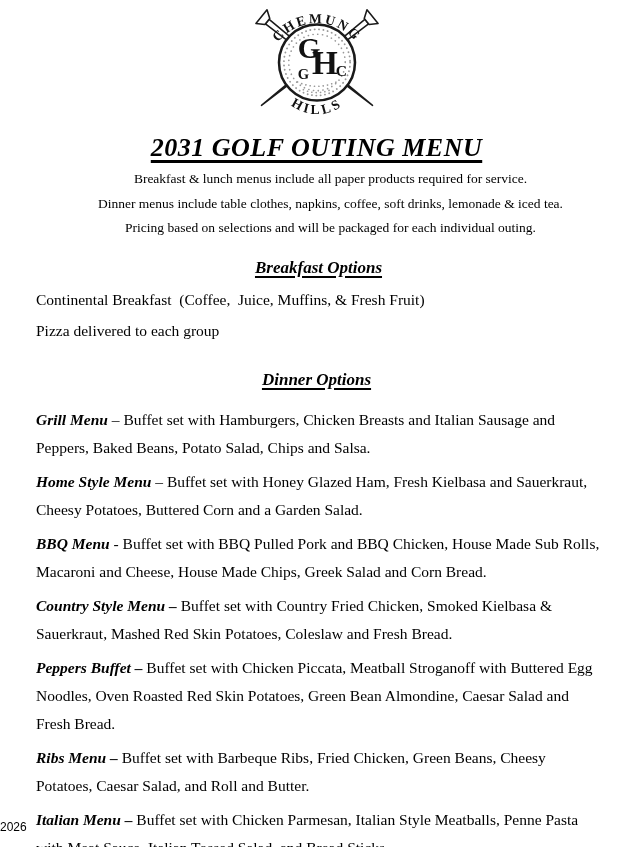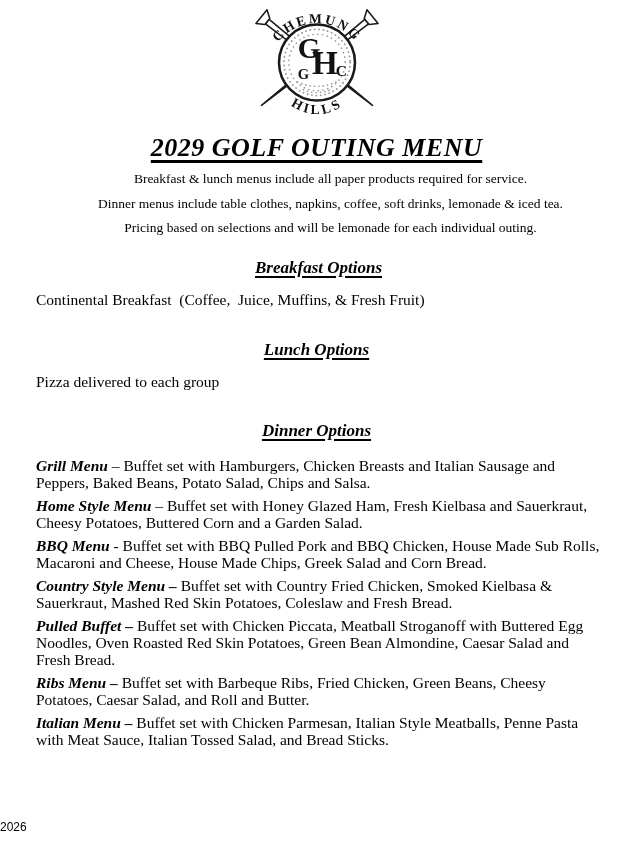--- a/index.html
+++ b/index.html
@@ -42,21 +42,21 @@
   }
   .sec-breakfast{margin:21px 0 0 4px;}
   .sec-lunch{margin:31px 0 0 0;}
   .sec-dinner{margin:30px 0 0 0;}
   .item{
     margin:13px 0 0 36px;
     font-size:15.5px;
     white-space:pre-wrap;
   }
   .menus{margin:16px 36px 0 36px;width:566px;}
-  .menu{margin:0 0 6px 0;font-size:15.5px;line-height:17px;}
+  .menu{margin:0 0 6px 0;font-size:15.5px;line-height:28px;}
   .mname{font-weight:bold;font-style:italic;}
   .footer{
     position:absolute;
     bottom:13px;left:0;right:0;
     font-family:"Liberation Sans", sans-serif;
     font-size:12px;
   }
 </style>
 </head>
 <body>
@@ -95,41 +95,40 @@
       </defs>
       <text class="logotext" font-size="14" letter-spacing="2.5">
         <textPath href="#arcTop" startOffset="50%" text-anchor="middle">CHEMUNG</textPath>
       </text>
       <text class="logotext" font-size="14" letter-spacing="3">
         <textPath href="#arcBottom" startOffset="50%" text-anchor="middle">HILLS</textPath>
       </text>
     </svg>
   </div>
 
-  <h1 class="title">2029 GOLF OUTING MENU</h1>
+  <h1 class="title">2031 GOLF OUTING MENU</h1>
 
   <div class="intro">
     <p>Breakfast &amp; lunch menus include all paper products required for service.</p>
     <p>Dinner menus include table clothes, napkins, coffee, soft drinks, lemonade &amp; iced tea.</p>
-    <p>Pricing based on selections and will be lemonade for each individual outing.</p>
+    <p>Pricing based on selections and will be packaged for each individual outing.</p>
   </div>
 
   <h2 class="section sec-breakfast">Breakfast Options</h2>
   <p class="item">Continental Breakfast  (Coffee,  Juice, Muffins, &amp; Fresh Fruit)</p>
 
-  <h2 class="section sec-lunch">Lunch Options</h2>
   <p class="item">Pizza delivered to each group</p>
 
   <h2 class="section sec-dinner">Dinner Options</h2>
 
   <div class="menus">
     <p class="menu"><span class="mname">Grill Menu</span> <span class="mdesc">– Buffet set with Hamburgers, Chicken Breasts and Italian Sausage and Peppers, Baked Beans, Potato Salad, Chips and Salsa.</span></p>
     <p class="menu"><span class="mname">Home Style Menu</span> <span class="mdesc">– Buffet set with Honey Glazed Ham, Fresh Kielbasa and Sauerkraut, Cheesy Potatoes, Buttered Corn and a Garden Salad.</span></p>
     <p class="menu"><span class="mname">BBQ Menu</span> <span class="mdesc">- Buffet set with BBQ Pulled Pork and BBQ Chicken, House Made Sub Rolls, Macaroni and Cheese, House Made Chips, Greek Salad and Corn Bread.</span></p>
     <p class="menu"><span class="mname">Country Style Menu –</span> <span class="mdesc">Buffet set with Country Fried Chicken, Smoked Kielbasa &amp; Sauerkraut, Mashed Red Skin Potatoes, Coleslaw and Fresh Bread.</span></p>
-    <p class="menu"><span class="mname">Pulled Buffet –</span> <span class="mdesc">Buffet set with Chicken Piccata, Meatball Stroganoff with Buttered Egg Noodles, Oven Roasted Red Skin Potatoes, Green Bean Almondine, Caesar Salad and Fresh Bread.</span></p>
+    <p class="menu"><span class="mname">Peppers Buffet –</span> <span class="mdesc">Buffet set with Chicken Piccata, Meatball Stroganoff with Buttered Egg Noodles, Oven Roasted Red Skin Potatoes, Green Bean Almondine, Caesar Salad and Fresh Bread.</span></p>
     <p class="menu"><span class="mname">Ribs Menu –</span> <span class="mdesc">Buffet set with Barbeque Ribs, Fried Chicken, Green Beans, Cheesy Potatoes, Caesar Salad, and Roll and Butter.</span></p>
     <p class="menu"><span class="mname">Italian Menu –</span> <span class="mdesc">Buffet set with Chicken Parmesan, Italian Style Meatballs, Penne Pasta with Meat Sauce, Italian Tossed Salad, and Bread Sticks.</span></p>
   </div>
 
   <div class="footer">2026</div>
 
 </div>
 
 </body></html>

